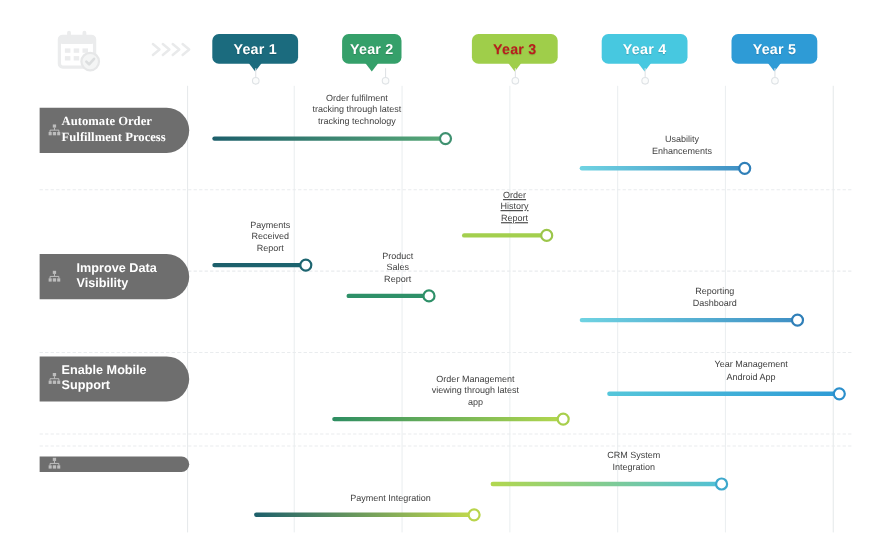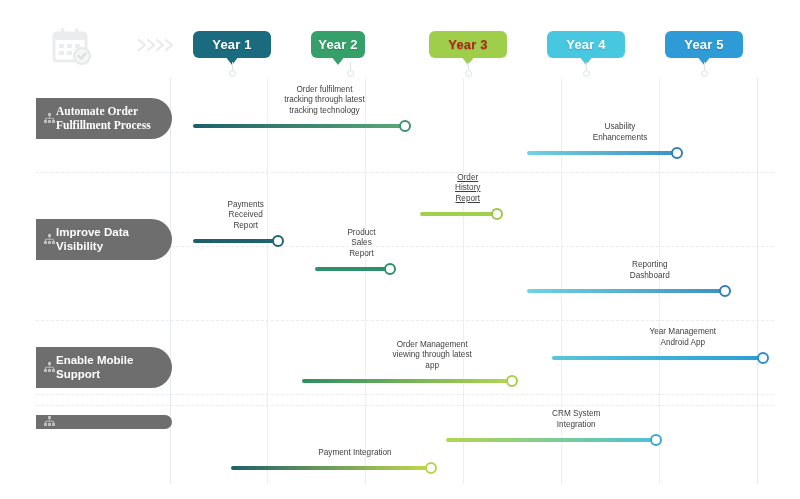--- a/index.html
+++ b/index.html
@@ -253,21 +253,21 @@
         <div class="task-bar" style="width: 212px; background: linear-gradient(to right, rgb(29, 95, 107), rgb(88, 169, 119));"></div>
         <div class="task-end" style="left: 206px; border-color: rgb(63, 145, 112);"></div>
         <div class="task-label" style="left: 131.44px;">Order  fulfilment tracking through latest
 tracking technology</div>
       </div>
       <div class="task" style="left: 527px; top: 151px; width: 150px;">
         <div class="task-bar" style="width: 150px; background: linear-gradient(to right, rgb(111, 211, 226), rgb(63, 143, 196));"></div>
         <div class="task-end" style="left: 144px; border-color: rgb(47, 127, 184);"></div>
         <div class="task-label" style="left: 93px;">Usability Enhancements</div>
       </div>
-      <div class="row-pill" style="top: 219px;">
+      <div class="row-pill" style="top: 231px; justify-content: center;">
         <span class="tree-icon">
           <svg width="11" height="11" viewBox="0 0 11 11">
             <rect x="4" y="0" width="3" height="3" fill="#ffffff"></rect>
             <rect x="0" y="7" width="3" height="3" fill="#ffffff"></rect>
             <rect x="4" y="7" width="3" height="3" fill="#ffffff"></rect>
             <rect x="8" y="7" width="3" height="3" fill="#ffffff"></rect>
             <path d="M5.5 3 L5.5 5.3 M1.5 7 L1.5 5.3 L9.5 5.3 L9.5 7" fill="none" stroke="#ffffff" stroke-width="0.9"></path>
           </svg>
         </span>
         <span class="row-pill-label" style="white-space: pre-line;">Improve Data
@@ -289,21 +289,21 @@
         <div class="task-bar" style="width: 77px; background: linear-gradient(to right, rgb(163, 207, 78), rgb(163, 207, 78));"></div>
         <div class="task-end" style="left: 71px; border-color: rgb(156, 198, 74);"></div>
         <div class="task-label" style="left: 47.74px; text-decoration: underline;">Order
 History Report</div>
       </div>
       <div class="task" style="left: 527px; top: 289px; width: 198px;">
         <div class="task-bar" style="width: 198px; background: linear-gradient(to right, rgb(111, 211, 226), rgb(63, 143, 196));"></div>
         <div class="task-end" style="left: 192px; border-color: rgb(47, 127, 184);"></div>
         <div class="task-label" style="left: 122.76px;">Reporting Dashboard</div>
       </div>
-      <div class="row-pill" style="top: 347px;">
+      <div class="row-pill" style="top: 324px;">
         <span class="tree-icon">
           <svg width="11" height="11" viewBox="0 0 11 11">
             <rect x="4" y="0" width="3" height="3" fill="#ffffff"></rect>
             <rect x="0" y="7" width="3" height="3" fill="#ffffff"></rect>
             <rect x="4" y="7" width="3" height="3" fill="#ffffff"></rect>
             <rect x="8" y="7" width="3" height="3" fill="#ffffff"></rect>
             <path d="M5.5 3 L5.5 5.3 M1.5 7 L1.5 5.3 L9.5 5.3 L9.5 7" fill="none" stroke="#ffffff" stroke-width="0.9"></path>
           </svg>
         </span>
         <span class="row-pill-label" style="white-space: pre-line;">Enable Mobile

